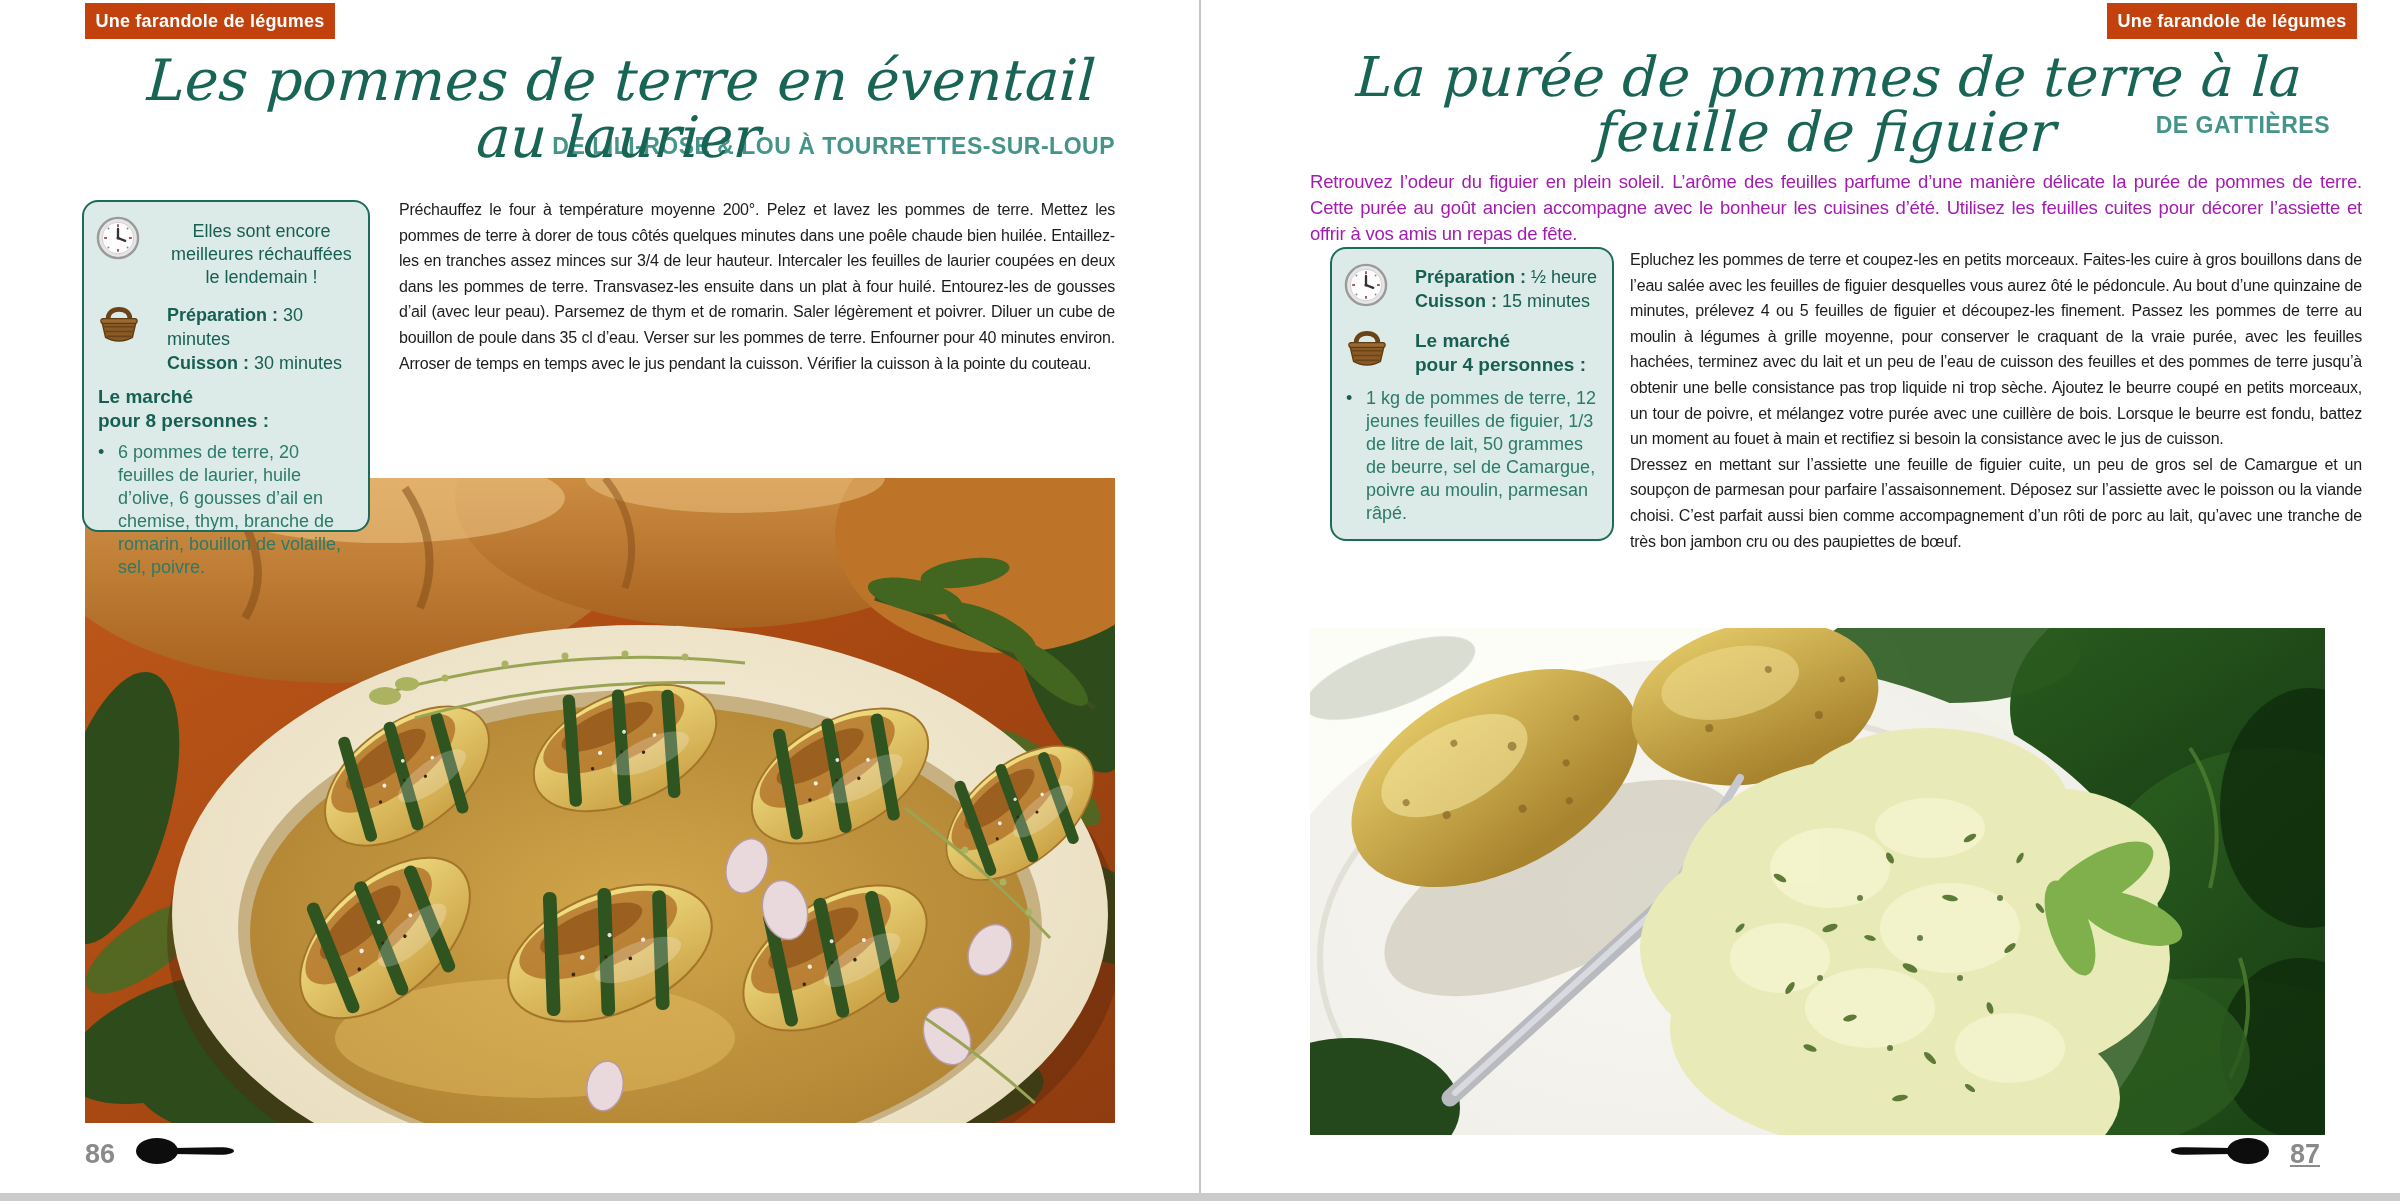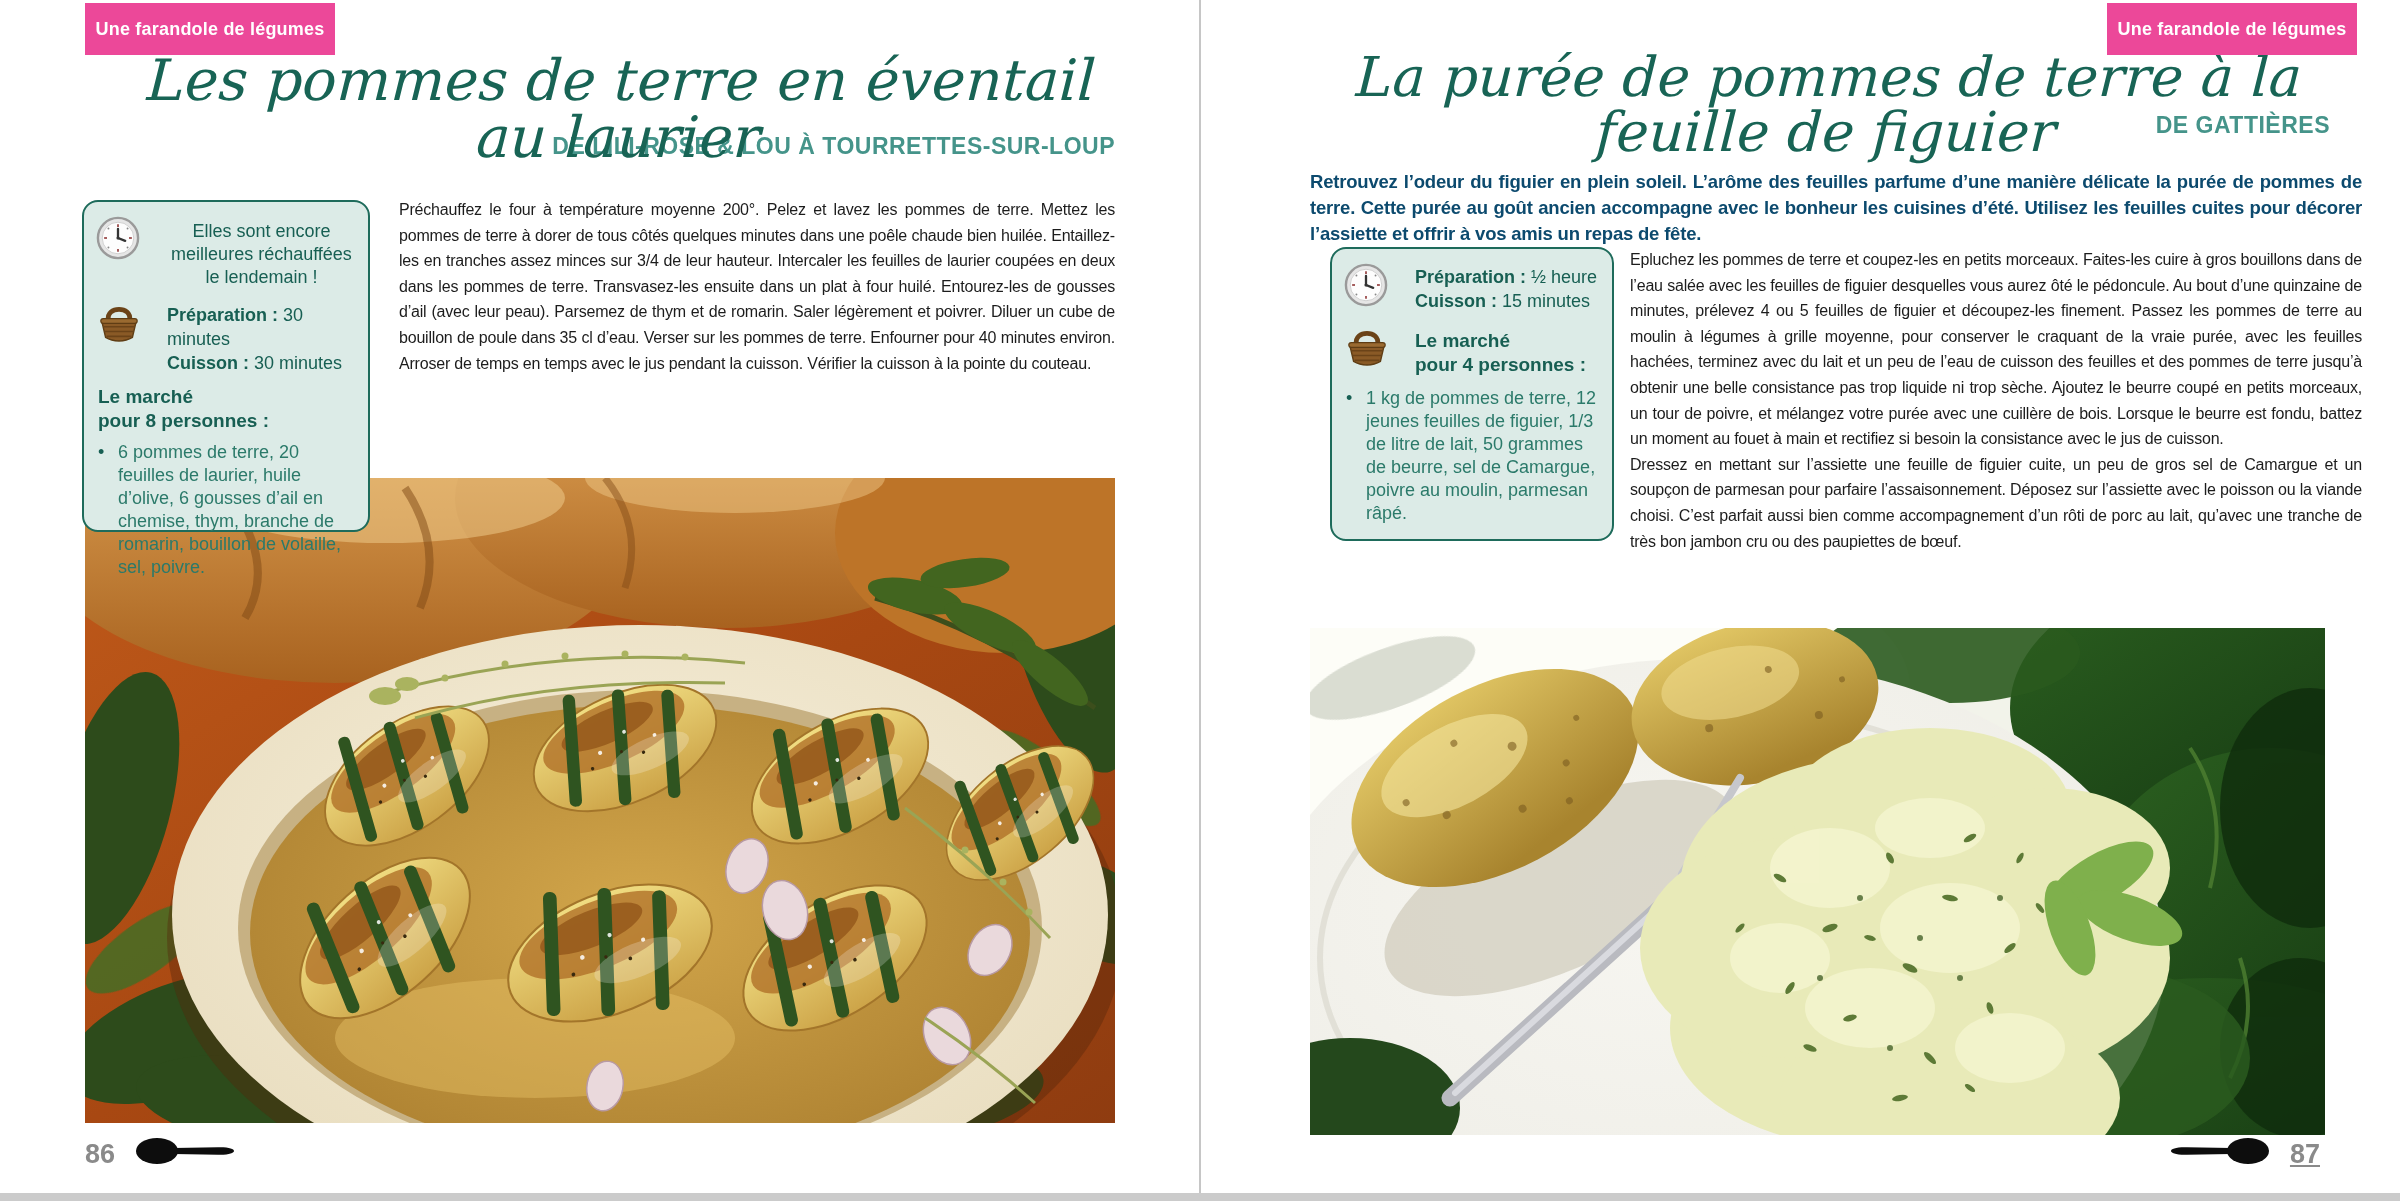--- a/index.html
+++ b/index.html
@@ -1,38 +1,38 @@
 <!DOCTYPE html>
 <html><head>
 <meta charset="utf-8">
 <style>
   html,body{margin:0;padding:0;width:2400px;height:1201px;background:#ffffff;}
   .spread{position:relative;width:2400px;height:1201px;background:#ffffff;overflow:hidden;
           font-family:"Liberation Sans",sans-serif;}
   .gutter-line{position:absolute;left:1199px;top:0;width:2px;height:1193px;background:#c6c6c6;z-index:5;}
   .bottom-bar{position:absolute;left:0;top:1193px;width:2400px;height:8px;background:#cbcbcb;z-index:5;}
 
-  .section-tab{position:absolute;top:3px;height:52px;background:#ec4899;color:#ffffff;
+  .section-tab{position:absolute;top:3px;height:36px;background:#c2410c;color:#ffffff;
                font-size:18px;font-weight:bold;display:flex;align-items:center;justify-content:center;
                letter-spacing:.2px;z-index:4;}
   .tab-left{left:85px;width:250px;}
   .tab-right{left:2107px;width:250px;}
 
   .script-title{position:absolute;font-family:"DejaVu Serif",serif;font-style:italic;color:#186455;
                 text-align:center;line-height:1;transform:skewX(-3deg);z-index:2;}
   .title-left{left:120px;top:52px;width:1000px;font-size:57px;}
   .title-right{left:1290px;top:50px;width:1075px;font-size:55px;}
 
   .subtitle{position:absolute;color:#45948a;font-weight:bold;font-size:23px;letter-spacing:.5px;
             text-align:right;z-index:1;}
   .subtitle-left{left:400px;top:133px;width:715px;}
   .subtitle-right{left:1630px;top:112px;width:700px;}
 
   .intro-right{position:absolute;left:1310px;top:169px;width:1052px;font-size:18.5px;line-height:26px;
-               text-align:justify;letter-spacing:-0.2px;color:#0c4a6e;z-index:2;font-weight:bold;}
+               text-align:justify;letter-spacing:-0.2px;color:#a21caf;z-index:2;}
 
   .info-box{position:absolute;background:#dcebe7;border:2px solid #1e6b5b;border-radius:16px;
             box-sizing:border-box;padding:12px 12px 10px 12px;color:#175f53;z-index:3;}
   .box-left{left:82px;top:200px;width:288px;height:332px;}
   .box-right{left:1330px;top:247px;width:284px;height:294px;}
   .box-row{display:flex;gap:25px;align-items:flex-start;margin-bottom:10px;}
   .box-icon{flex:0 0 46px;padding-top:2px;}
   .box-tip{font-size:18px;line-height:23px;text-align:center;padding-top:6px;}
   .box-times{font-size:18px;line-height:24px;padding-top:4px;}
   .box-times b, .market-title b{font-weight:bold;}

